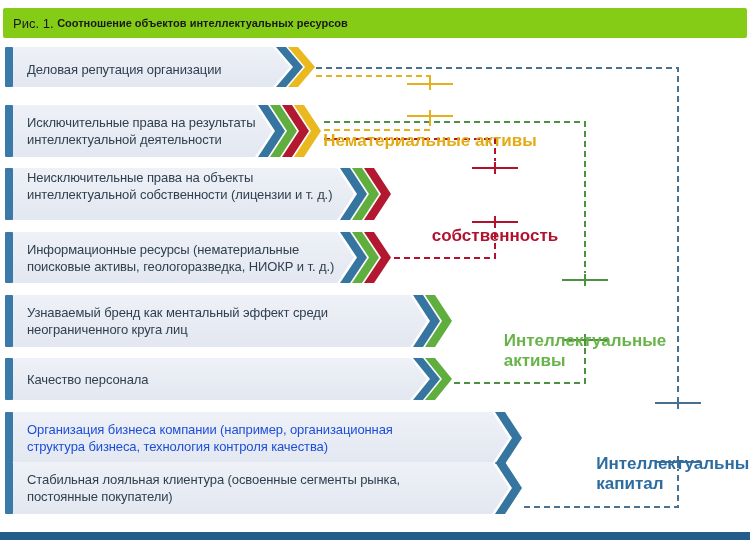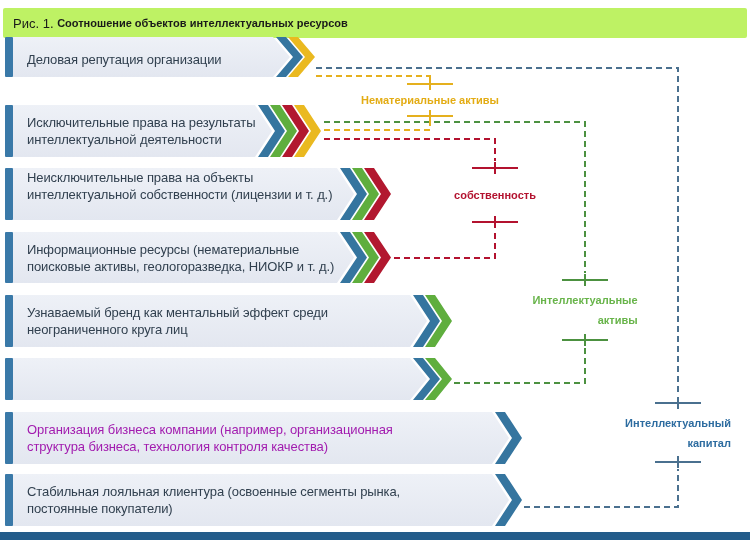--- a/index.html
+++ b/index.html
@@ -14,38 +14,38 @@
   }
   .title-bar .t-prefix{font-size:13px;color:#1a1a1a;font-weight:400;white-space:pre;}
   .title-bar .t-main{font-size:11px;color:#1a1a1a;font-weight:700;}
   .bar-row{position:absolute;}
   .bar-row svg{position:absolute;left:0;top:0;display:block;}
   .bar-text{
     position:absolute;left:22px;top:0;bottom:0;display:flex;align-items:center;
     font-size:13px;line-height:17px;color:#31404f;letter-spacing:-0.1px;
   }
   .diagram-label{
-    position:absolute;transform:translateX(-50%);text-align:right;
-    font-size:11px;line-height:20px;font-weight:700;white-space:nowrap;
-    display:flex;flex-direction:column;justify-content:center;
+    position:absolute;transform:translateX(-50%);text-align:left;
+    font-size:17px;line-height:20px;font-weight:700;white-space:nowrap;
+    display:flex;flex-direction:column;justify-content:center;margin-top:41px;
   }
   #overlay{position:absolute;left:0;top:0;pointer-events:none;}
   .bottom-bar{position:absolute;left:0;top:532px;width:750px;height:8px;}
 </style>
 </head>
 <body>
 
 <div id="stage">
-  <div class="title-bar" style="background: #bef264;">
+  <div class="title-bar" style="background: #84cc16;">
     <span class="t-prefix">Рис. 1. </span>
     <span class="t-main">Соотношение объектов интеллектуальных ресурсов</span>
   </div>
 
   <div id="rows-host">
-      <div class="bar-row" style="left: 5px; top: 37px; width: 313px; height: 44px;">
+      <div class="bar-row" style="left: 5px; top: 47px; width: 313px; height: 44px;">
         <svg width="313" height="40" viewBox="0 0 313 40">
           <defs>
             <linearGradient id="bf0" x1="0" y1="0" x2="0" y2="1">
       <stop offset="0" stop-color="#eef1f7"></stop>
               <stop offset="1" stop-color="#e3e7f0"></stop>
     </linearGradient>
           </defs>
           <path d="M3 0 H 268 L 285 20 L 268 40 H 3 Q 0 40 0 37 V 3 Q 0 0 3 0 Z" fill="url(#bf0)"></path>
           <rect x="0" y="0" width="8" height="40" rx="1" fill="#3a79a8"></rect>
           <path d="M 271 0 L 281 0 L 298 20 L 281 40 L 271 40 L 288 20 Z" fill="#35759f"></path>
@@ -133,38 +133,41 @@
             <linearGradient id="bf5" x1="0" y1="0" x2="0" y2="1">
       <stop offset="0" stop-color="#eef1f7"></stop>
               <stop offset="1" stop-color="#e3e7f0"></stop>
     </linearGradient>
           </defs>
           <path d="M3 0 H 405 L 422 21 L 405 42 H 3 Q 0 42 0 39 V 3 Q 0 0 3 0 Z" fill="url(#bf5)"></path>
           <rect x="0" y="0" width="8" height="42" rx="1" fill="#3a79a8"></rect>
           <path d="M 408 0 L 418 0 L 435 21 L 418 42 L 408 42 L 425 21 Z" fill="#35759f"></path>
           <path d="M 420 0 L 430 0 L 447 21 L 430 42 L 420 42 L 437 21 Z" fill="#5fae3e"></path>
         </svg>
+        <div class="bar-text" style="color: rgb(49, 64, 79);">
+          <div>Качество персонала</div>
+        </div>
       </div>
       <div class="bar-row" style="left: 5px; top: 412px; width: 520px; height: 52px;">
         <svg width="520" height="52" viewBox="0 0 520 52">
           <defs>
             <linearGradient id="bf6" x1="0" y1="0" x2="0" y2="1">
       <stop offset="0" stop-color="#eef1f7"></stop>
               <stop offset="1" stop-color="#e3e7f0"></stop>
     </linearGradient>
           </defs>
           <path d="M3 0 H 487 L 504 26 L 487 52 H 3 Q 0 52 0 49 V 3 Q 0 0 3 0 Z" fill="url(#bf6)"></path>
           <rect x="0" y="0" width="8" height="52" rx="1" fill="#3a79a8"></rect>
           <path d="M 490 0 L 500 0 L 517 26 L 500 52 L 490 52 L 507 26 Z" fill="#35759f"></path>
         </svg>
-        <div class="bar-text" style="color: #a21caf;">
+        <div class="bar-text" style="color: #1d4ed8;">
           <div>Организация бизнеса компании (например, организационная<br>структура бизнеса, технология контроля качества)</div>
         </div>
       </div>
-      <div class="bar-row" style="left: 5px; top: 462px; width: 520px; height: 52px; margin-top: 12px;">
+      <div class="bar-row" style="left: 5px; top: 462px; width: 520px; height: 52px;">
         <svg width="520" height="52" viewBox="0 0 520 52">
           <defs>
             <linearGradient id="bf7" x1="0" y1="0" x2="0" y2="1">
       <stop offset="0" stop-color="#eef1f7"></stop>
               <stop offset="1" stop-color="#e3e7f0"></stop>
     </linearGradient>
           </defs>
           <path d="M3 0 H 487 L 504 26 L 487 52 H 3 Q 0 52 0 49 V 3 Q 0 0 3 0 Z" fill="url(#bf7)"></path>
           <rect x="0" y="0" width="8" height="52" rx="1" fill="#3a79a8"></rect>
           <path d="M 490 0 L 500 0 L 517 26 L 500 52 L 490 52 L 507 26 Z" fill="#35759f"></path>

